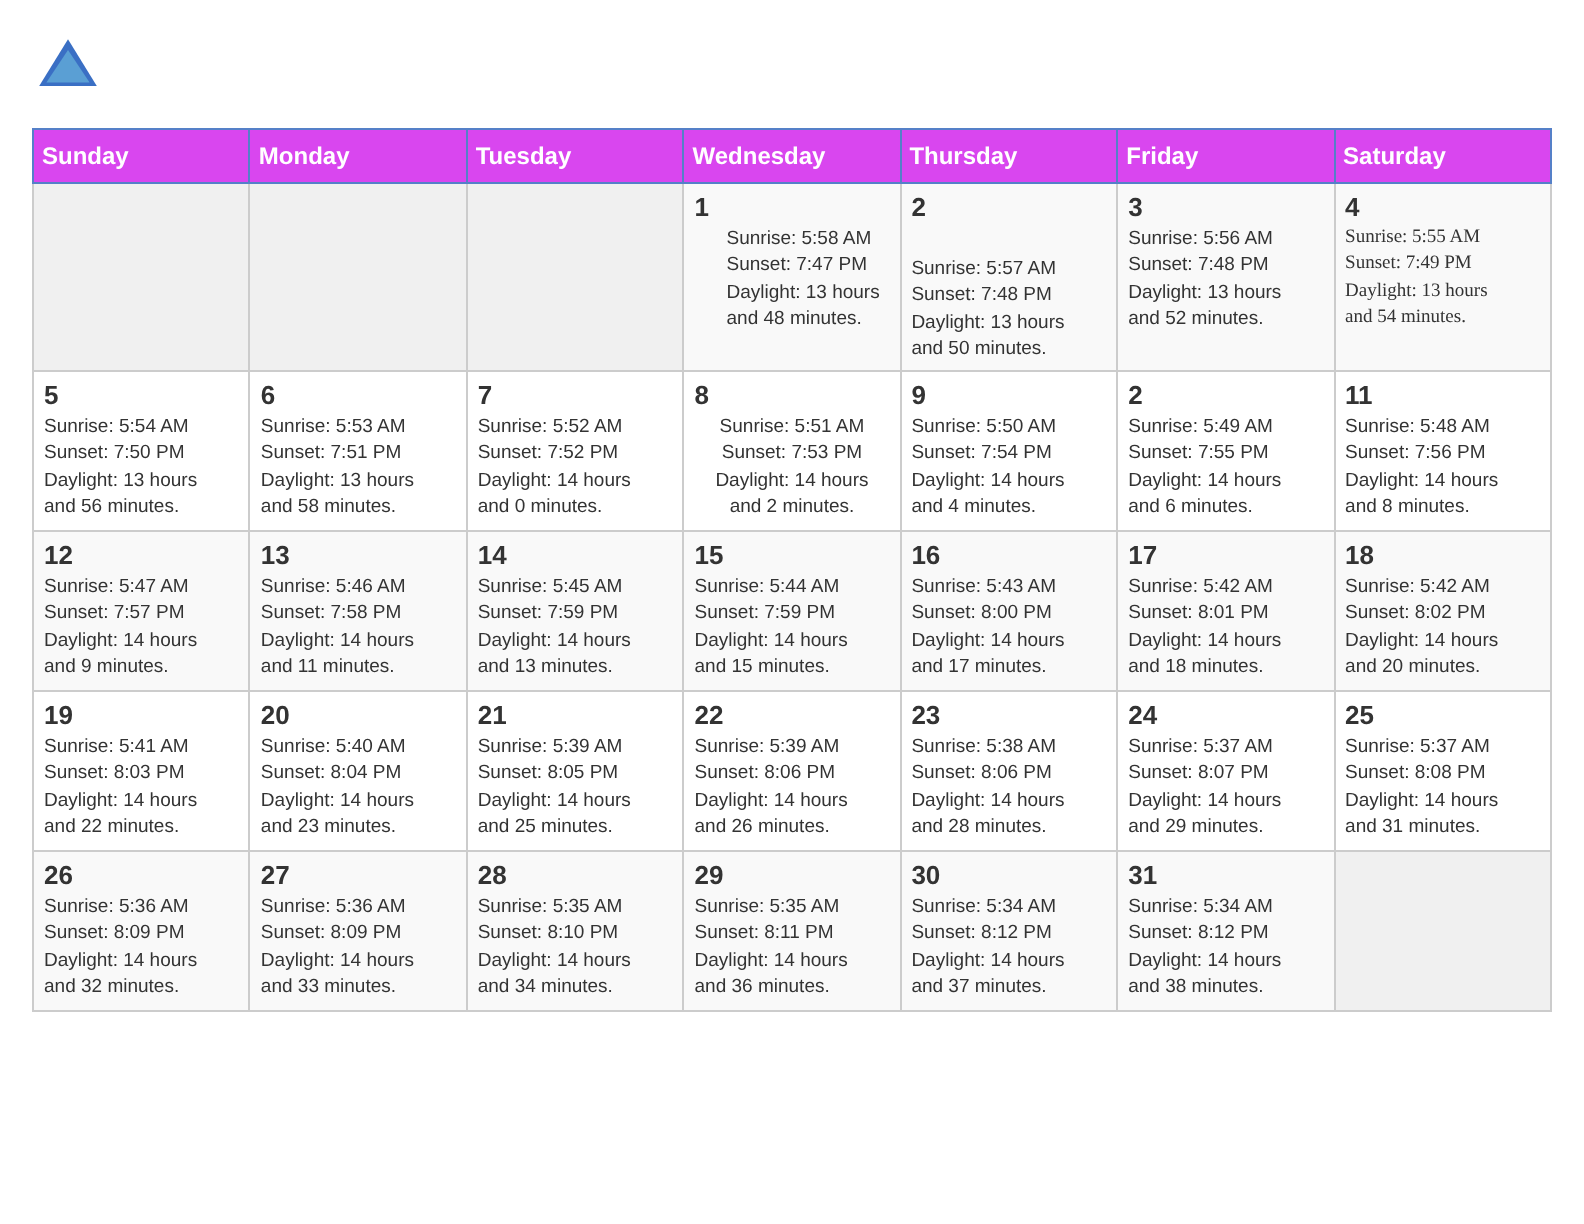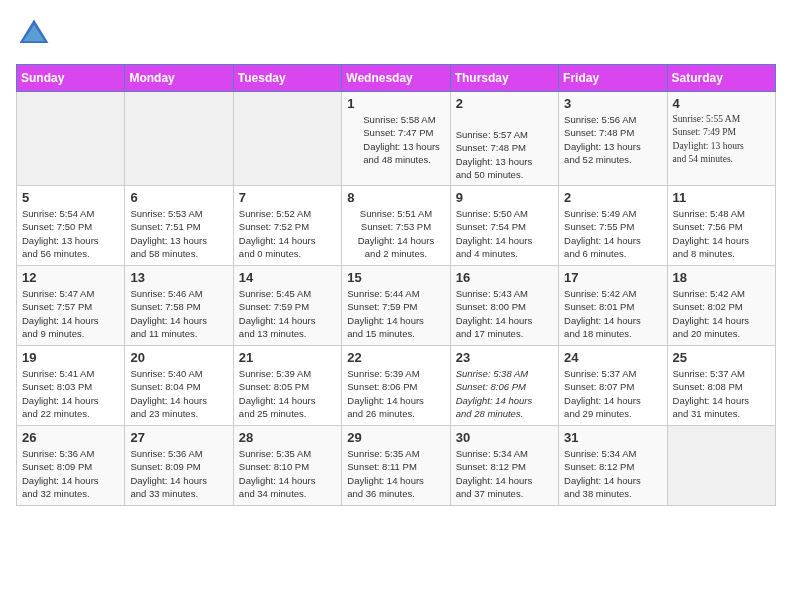--- a/index.html
+++ b/index.html
@@ -276,21 +276,21 @@
         </td>
         <td>
           <span class="day-number">22</span>
           <div class="day-info" style="white-space: pre-line;">Sunrise: 5:39 AM
 Sunset: 8:06 PM
 Daylight: 14 hours
 and 26 minutes.</div>
         </td>
         <td>
           <span class="day-number">23</span>
-          <div class="day-info" style="white-space: pre-line; font-style: italic;">Sunrise: 5:38 AM
+          <div class="day-info" style="white-space: pre-line;">Sunrise: 5:38 AM
 Sunset: 8:06 PM
 Daylight: 14 hours
 and 28 minutes.</div>
         </td>
         <td>
           <span class="day-number">24</span>
           <div class="day-info" style="white-space: pre-line;">Sunrise: 5:37 AM
 Sunset: 8:07 PM
 Daylight: 14 hours
 and 29 minutes.</div>

